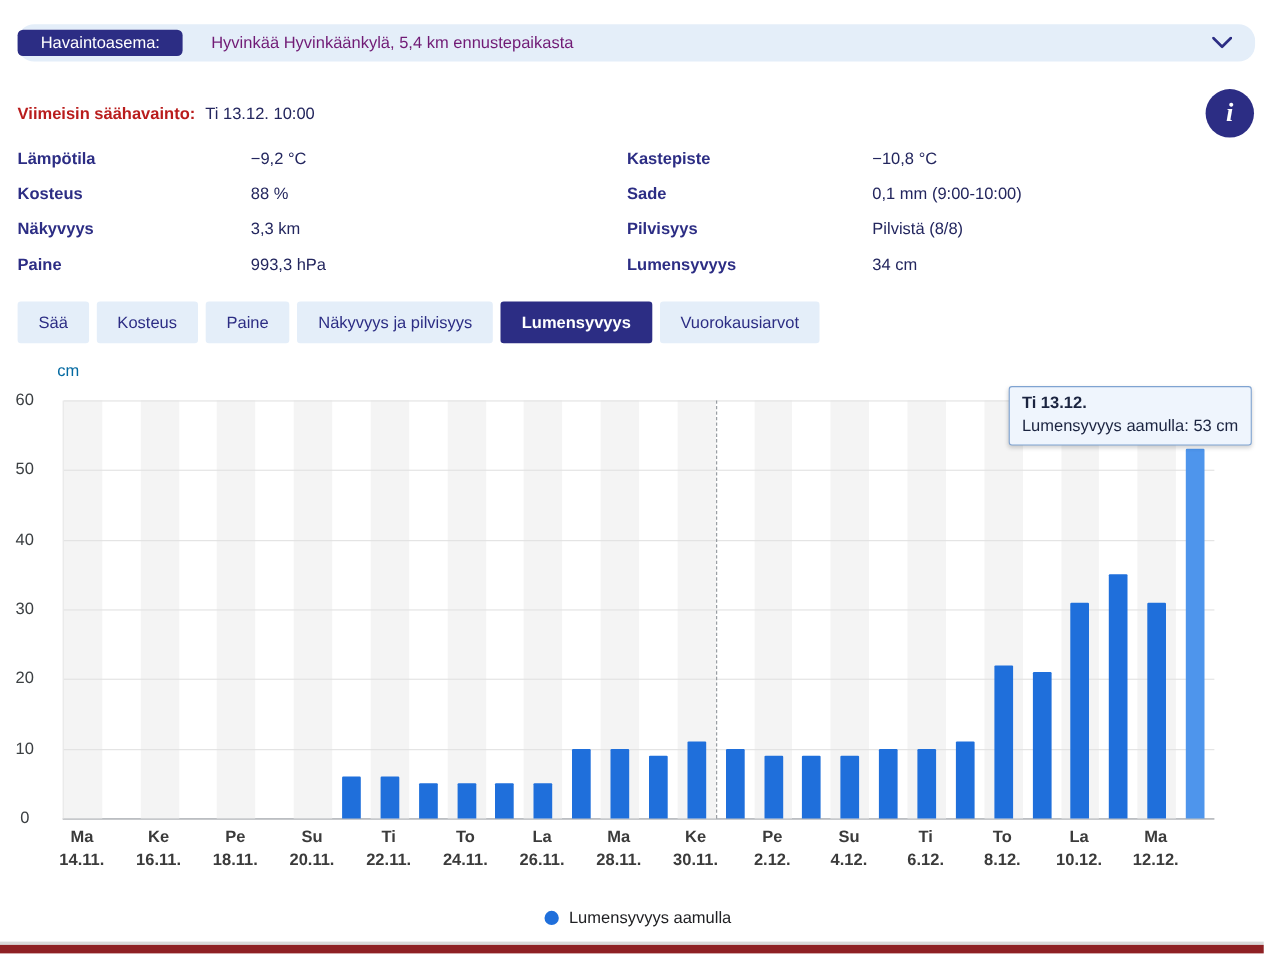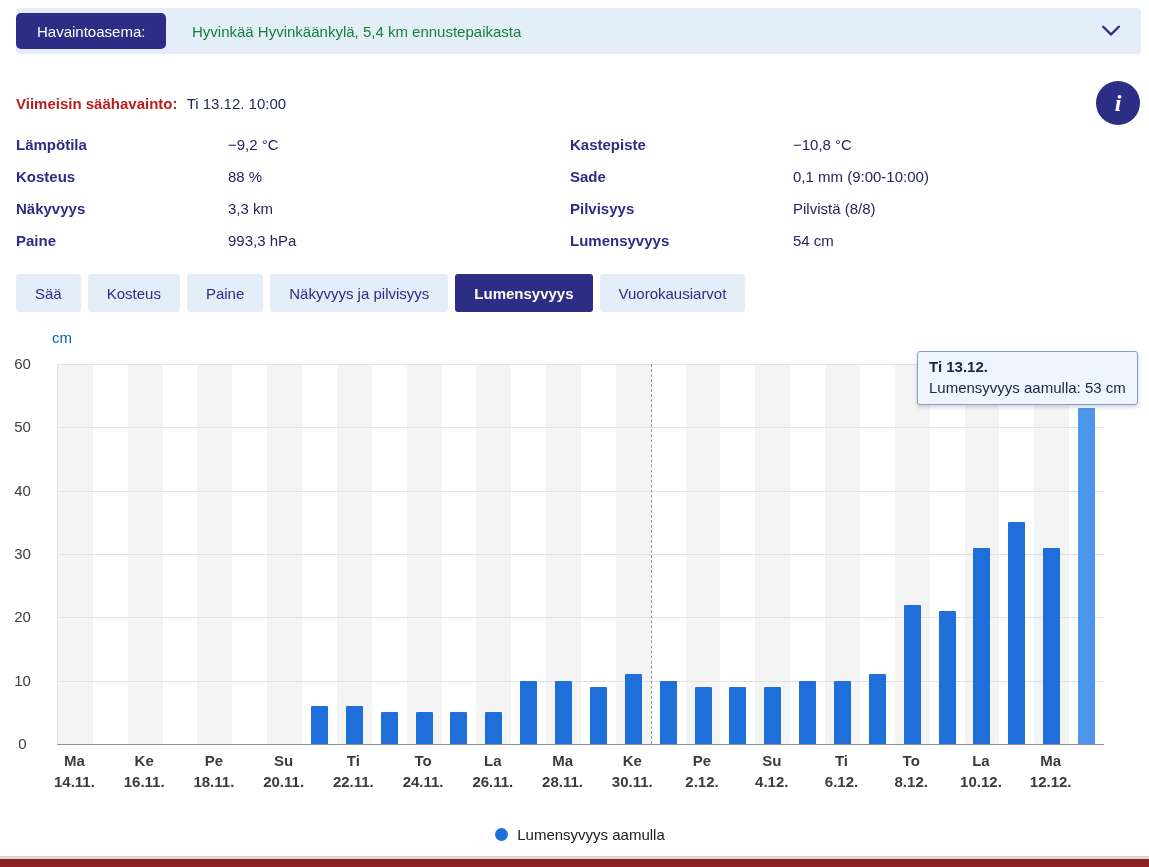--- a/index.html
+++ b/index.html
@@ -1,25 +1,25 @@
 <!DOCTYPE html>
 <html><head>
 <meta charset="utf-8">
 <style>
   html,body{margin:0;padding:0;background:#ffffff;}
   #app{position:relative;width:1149px;height:867px;background:#fff;
        font-family:"Liberation Sans",sans-serif;overflow:hidden;}
 
   
-  .station-bar{position:absolute;left:16px;right:8px;top:8px;height:46px;
-      background:#e4eef9;border-radius:4px;cursor:pointer;}
+  .station-bar{position:absolute;left:16px;right:8px;top:22px;height:34px;
+      background:#e4eef9;border-radius:15px;cursor:pointer;}
   .station-pill{position:absolute;left:0;top:5px;bottom:5px;background:#2c2d84;color:#fff;
       border-radius:5px;display:flex;align-items:center;padding:0 21px;font-size:15px;}
   .station-value{position:absolute;left:176px;top:50%;transform:translateY(-50%);
-      font-size:15px;color:#15803d;}
+      font-size:15px;color:#701a75;}
   .chevron{position:absolute;right:21px;top:50%;transform:translateY(-50%);}
 
   
   .latest-row{position:absolute;left:16px;top:95px;font-size:15px;}
   .latest-label{font-weight:bold;color:#b91c1c;}
   .latest-value{color:#23265e;margin-left:5px;}
   .info-btn{position:absolute;right:9px;top:81px;width:44px;height:44px;border-radius:50%;
       background:#2c2d84;border:none;display:flex;align-items:center;justify-content:center;cursor:pointer;padding:0;}
   .info-i{color:#fff;font-family:"Liberation Serif",serif;font-style:italic;font-weight:bold;
       font-size:24px;line-height:1;}
@@ -103,21 +103,21 @@
       <div class="obs-row">
         <div class="obs-label">Näkyvyys</div>
         <div class="obs-value">3,3 km</div>
         <div class="obs-label">Pilvisyys</div>
         <div class="obs-value">Pilvistä (8/8)</div>
       </div>
       <div class="obs-row">
         <div class="obs-label">Paine</div>
         <div class="obs-value">993,3 hPa</div>
         <div class="obs-label">Lumensyvyys</div>
-        <div class="obs-value">54 cm</div>
+        <div class="obs-value">34 cm</div>
       </div>
     </div>
 
   <div class="tabs" id="tabs">
       <div class="tab">Sää</div>
       <div class="tab">Kosteus</div>
       <div class="tab">Paine</div>
       <div class="tab">Näkyvyys ja pilvisyys</div>
       <div class="tab active">Lumensyvyys</div>
       <div class="tab">Vuorokausiarvot</div>

